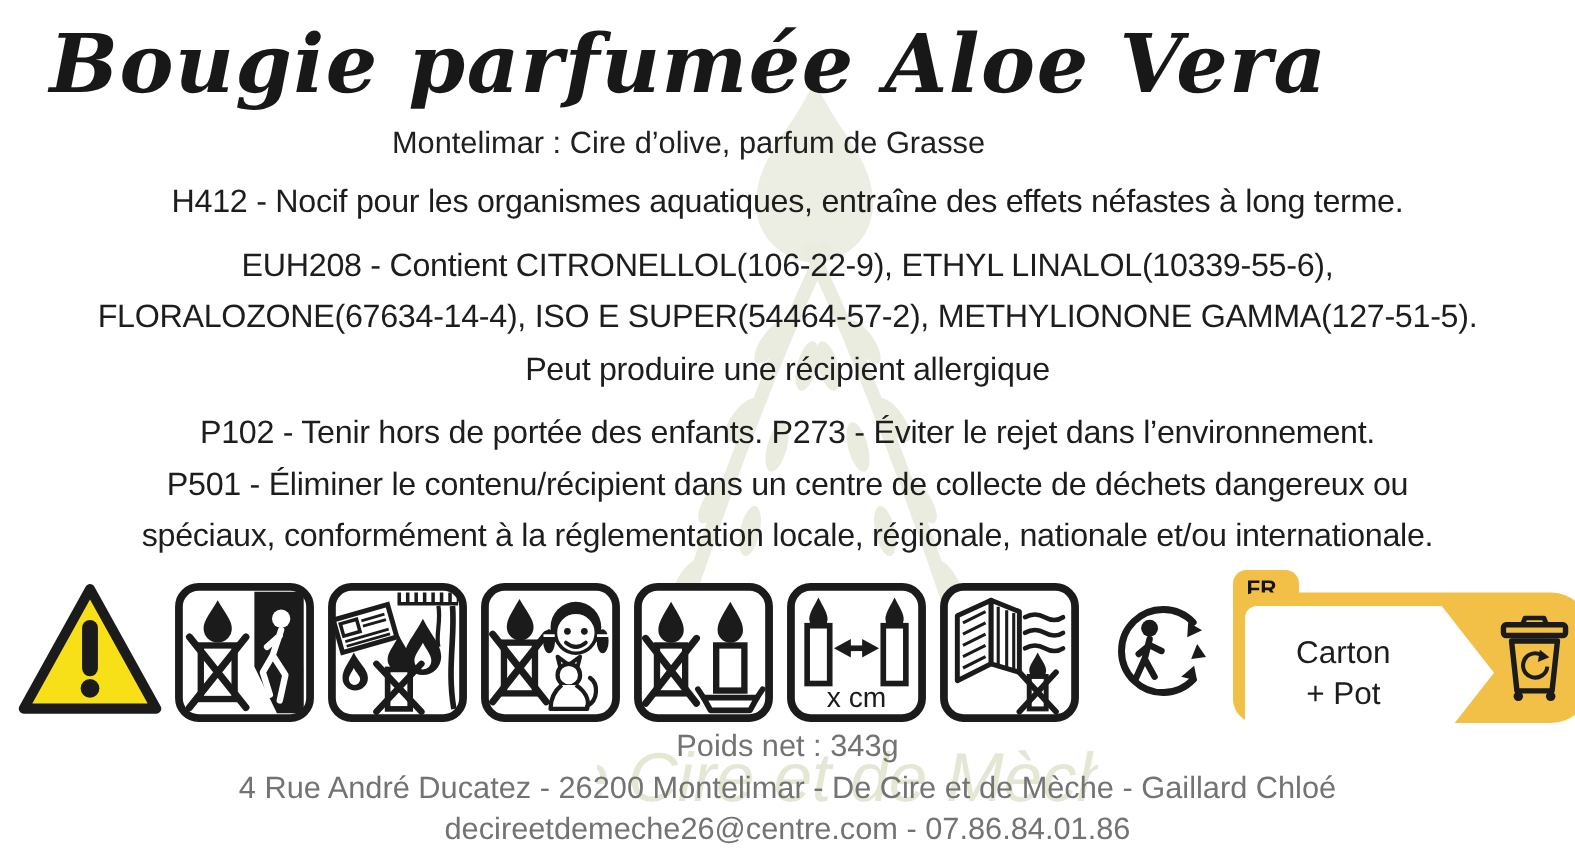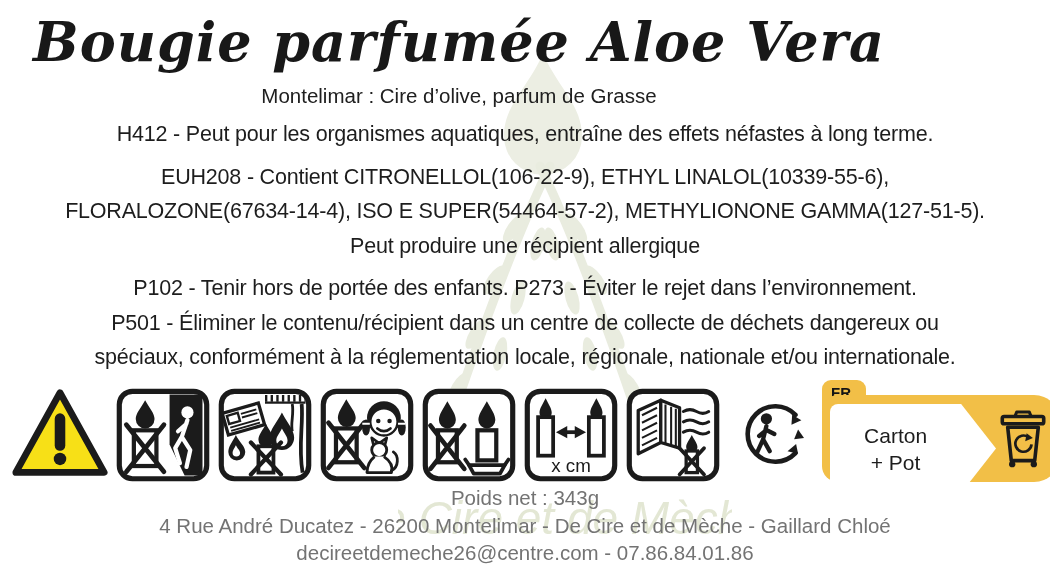--- a/index.html
+++ b/index.html
@@ -78,21 +78,21 @@
   </g>
   <text x="160" y="486" text-anchor="middle" font-size="46" font-style="italic" font-family="DejaVu Serif, serif" fill="#E3E7D4">De Cire et de Mèche</text>
 </svg>
 
 <div id="header" class="abs">
   <div class="title">Bougie parfumée Aloe Vera</div>
   <div class="composition">Montelimar : Cire d’olive, parfum de Grasse</div>
 </div>
 
 <div id="hazards" class="abs">
-  <div class="hz">H412 - Peut pour les organismes aquatiques, entraîne des effets néfastes à long terme.</div>
+  <div class="hz">H412 - Nocif pour les organismes aquatiques, entraîne des effets néfastes à long terme.</div>
   <div class="hz gap">EUH208 - Contient CITRONELLOL(106-22-9), ETHYL LINALOL(10339-55-6),</div>
   <div class="hz">FLORALOZONE(67634-14-4), ISO E SUPER(54464-57-2), METHYLIONONE GAMMA(127-51-5).</div>
   <div class="hz">Peut produire une récipient allergique</div>
   <div class="hz gap">P102 - Tenir hors de portée des enfants. P273 - Éviter le rejet dans l’environnement.</div>
   <div class="hz">P501 - Éliminer le contenu/récipient dans un centre de collecte de déchets dangereux ou</div>
   <div class="hz">spéciaux, conformément à la réglementation locale, régionale, nationale et/ou internationale.</div>
 </div>
 
 <div id="picto-row" class="abs">
 

